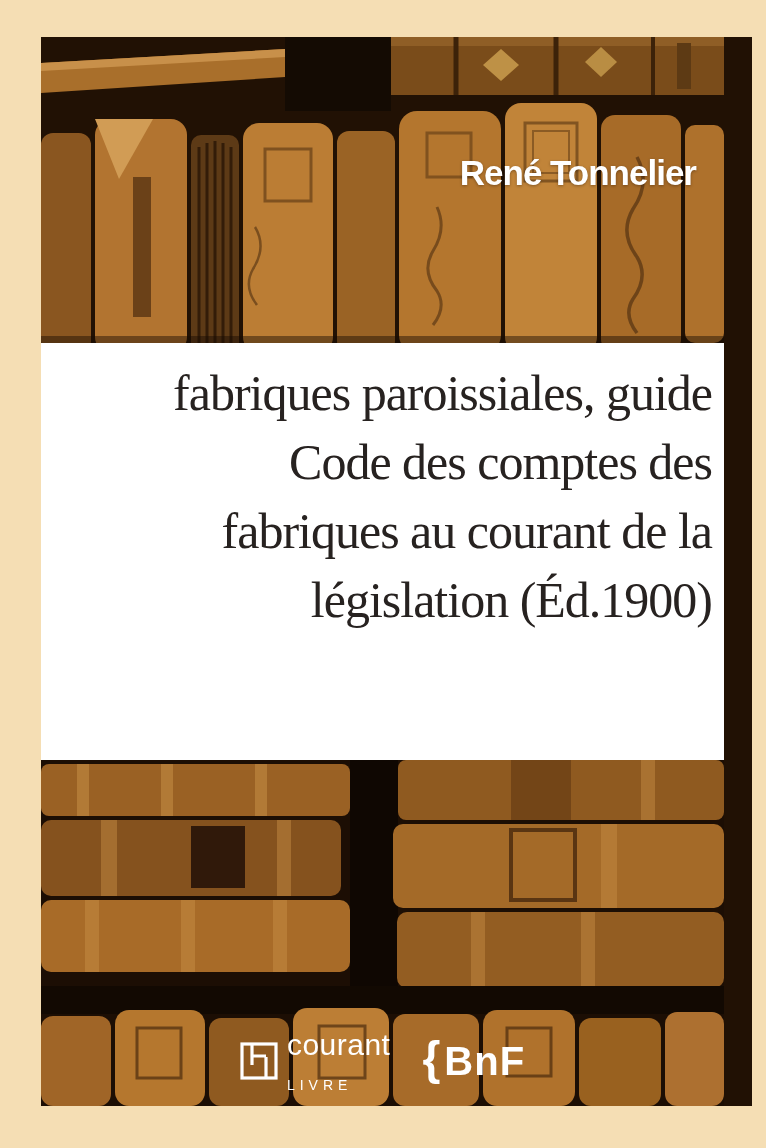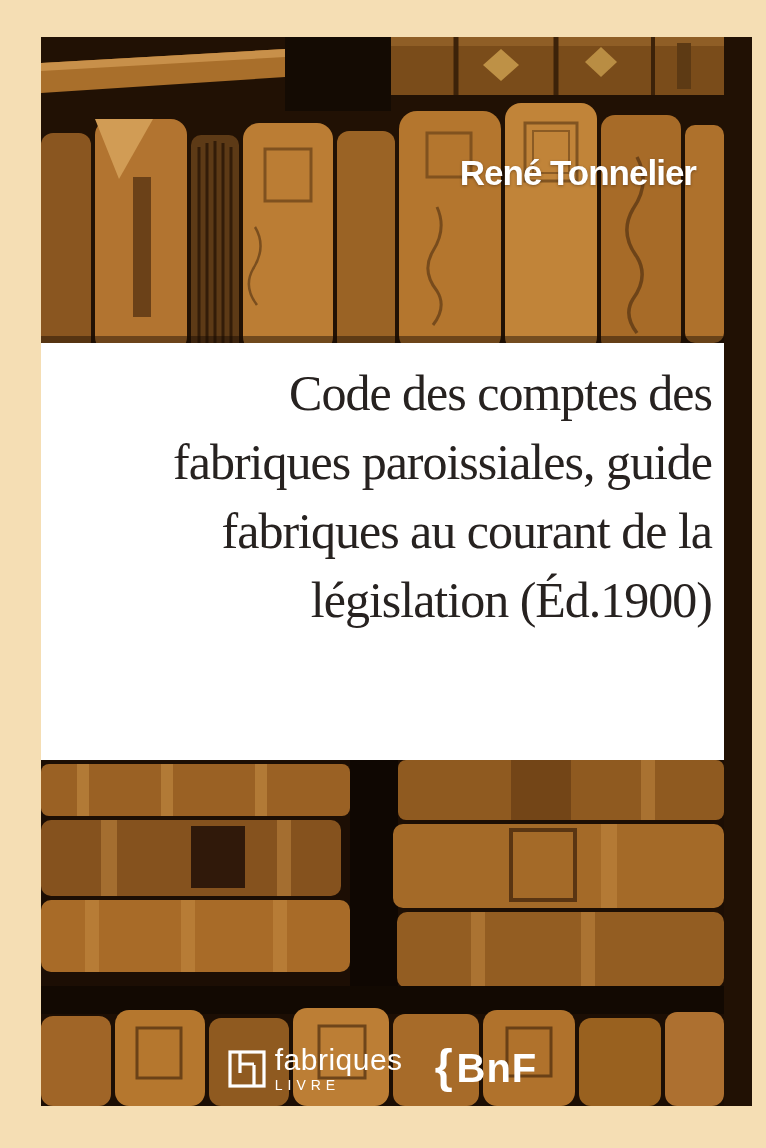--- a/index.html
+++ b/index.html
@@ -66,21 +66,21 @@
     bottom: 14px;
     display: flex;
     justify-content: center;
     align-items: center;
     gap: 32px;
     color: #ffffff;
   }
   .hachette { display: flex; align-items: center; gap: 9px; }
   .hachette-text { display: flex; flex-direction: column; line-height: 1; }
   .hachette-word { font-size: 30px; font-weight: 500; letter-spacing: 0.5px; }
-  .livre-word { font-size: 14px; font-weight: 500; letter-spacing: 5px; margin-top: 3px; }
+  .livre-word { font-size: 14px; font-weight: 500; letter-spacing: 5px; margin-top: 18px; }
   .bnf { display: flex; align-items: center; gap: 4px; }
   .bnf-brace { font-size: 46px; font-weight: 700; line-height: 0.9; transform: translateY(-2px); }
   .bnf-word { font-size: 40px; font-weight: 700; letter-spacing: 1px; line-height: 1; }
 </style>
 </head>
 <body>
 
 <div class="page">
   <div class="cover">
 
@@ -125,22 +125,22 @@
         <rect x="560" y="78" width="80" height="238" rx="14" fill="#a76b28"></rect>
         <path d="M596,120 q14,26 -4,52 q-14,24 4,48 q12,20 -4,42 q-10,16 4,34" fill="none" stroke="#4e2e10" stroke-width="3.5" opacity="0.65"></path>
         <rect x="644" y="88" width="39" height="218" rx="10" fill="#ae712c"></rect>
         <rect x="0" y="298" width="683" height="8" fill="#16% 0b03" opacity="0"></rect>
         <rect x="0" y="299" width="683" height="7" fill="#160b03" opacity="0.45"></rect>
       </svg>
       <div class="author">René Tonnelier</div>
     </div>
 
     <div class="title-band">
+      <div class="title-line">fabriques paroissiales, guide</div>
       <div class="title-line">Code des comptes des</div>
-      <div class="title-line">fabriques paroissiales, guide</div>
       <div class="title-line">fabriques au courant de la</div>
       <div class="title-line">législation (Éd.1900)</div>
     </div>
 
     <div class="photo photo-bottom">
       <svg width="683" height="346" viewBox="0 0 683 346">
         <rect x="0" y="0" width="683" height="346" fill="#1c0e04"></rect>
 
         <rect x="0" y="4" width="309" height="52" rx="8" fill="#9a6124"></rect>
         <rect x="36" y="4" width="12" height="52" fill="#c38a42" opacity="0.6"></rect>
@@ -182,21 +182,21 @@
         <rect x="624" y="252" width="59" height="94" rx="12" fill="#ad7030"></rect>
       </svg>
 
       <div class="logos">
         <div class="hachette">
           <svg width="38" height="40" viewBox="0 0 38 40">
             <rect x="2" y="3" width="34" height="34" fill="none" stroke="#ffffff" stroke-width="3.2"></rect>
             <path d="M12 3 V 24 M12 15 H 26 M26 37 V 16" fill="none" stroke="#ffffff" stroke-width="3.2"></path>
           </svg>
           <div class="hachette-text">
-            <span class="hachette-word">fabriques</span>
+            <span class="hachette-word">courant</span>
             <span class="livre-word">LIVRE</span>
           </div>
         </div>
         <div class="bnf">
           <span class="bnf-brace">{</span>
           <span class="bnf-word">BnF</span>
         </div>
       </div>
     </div>
 

